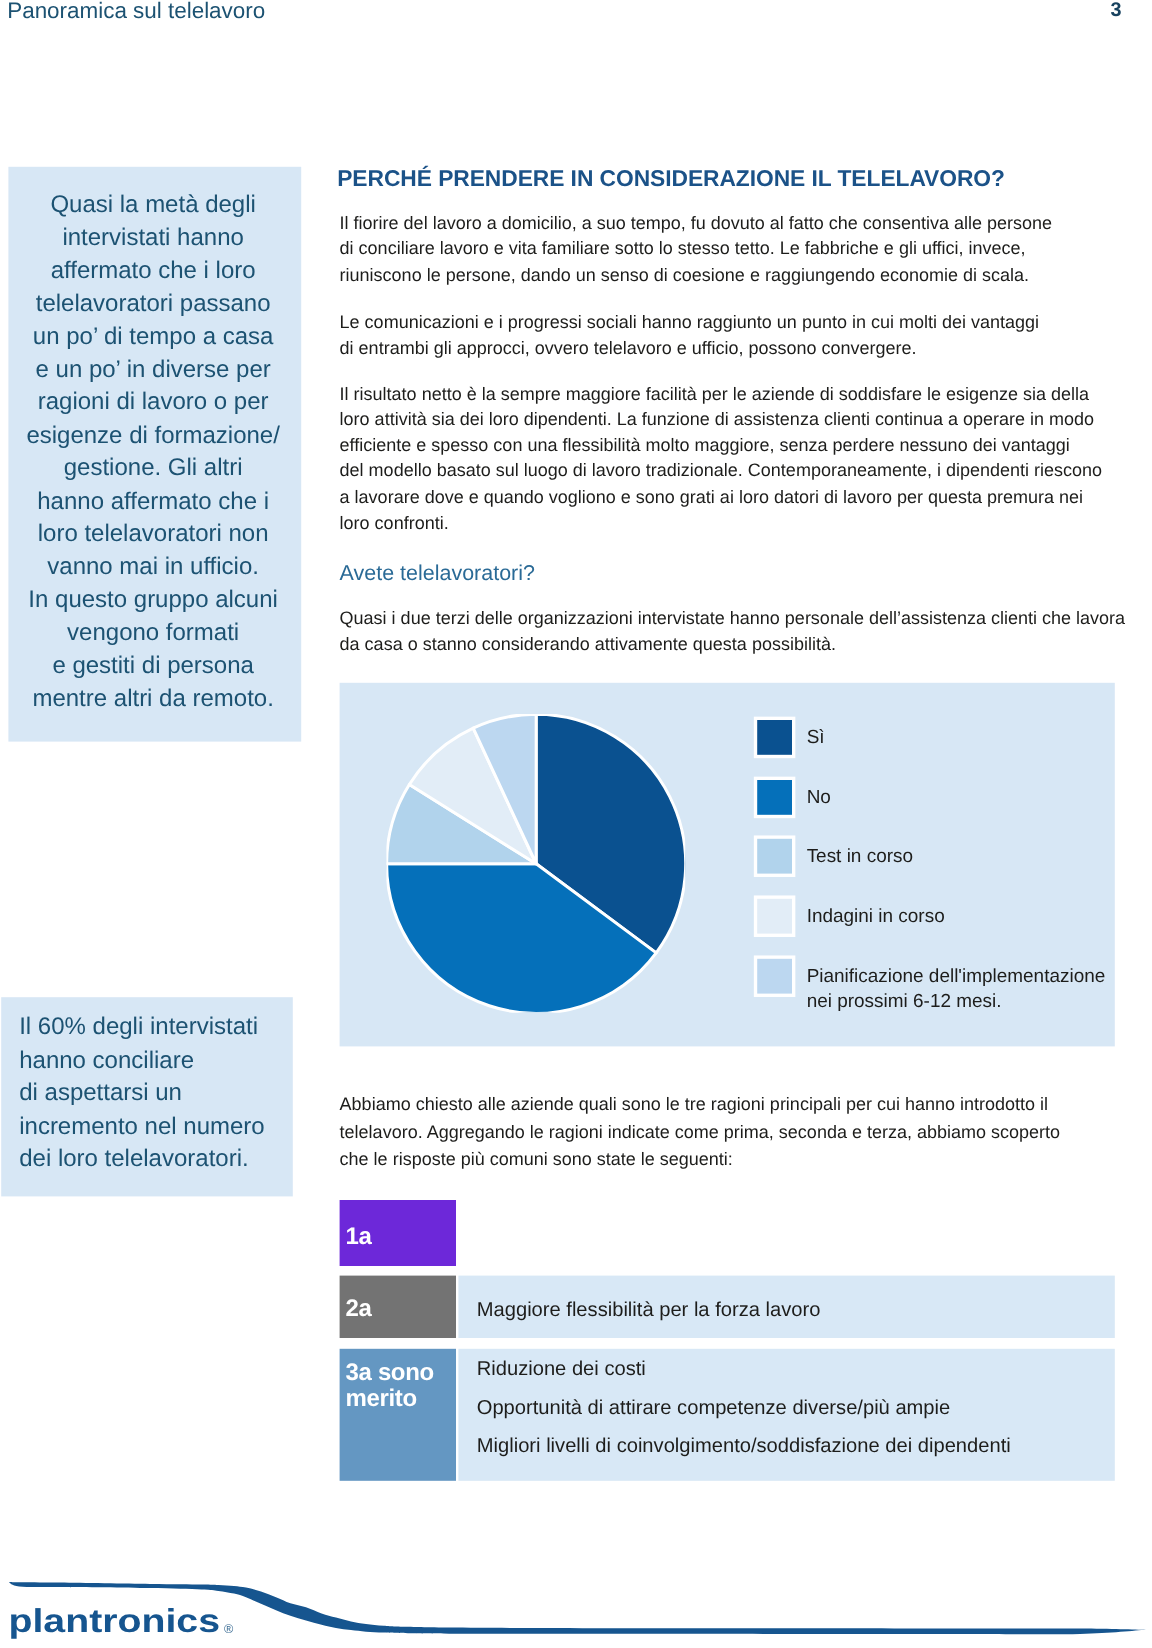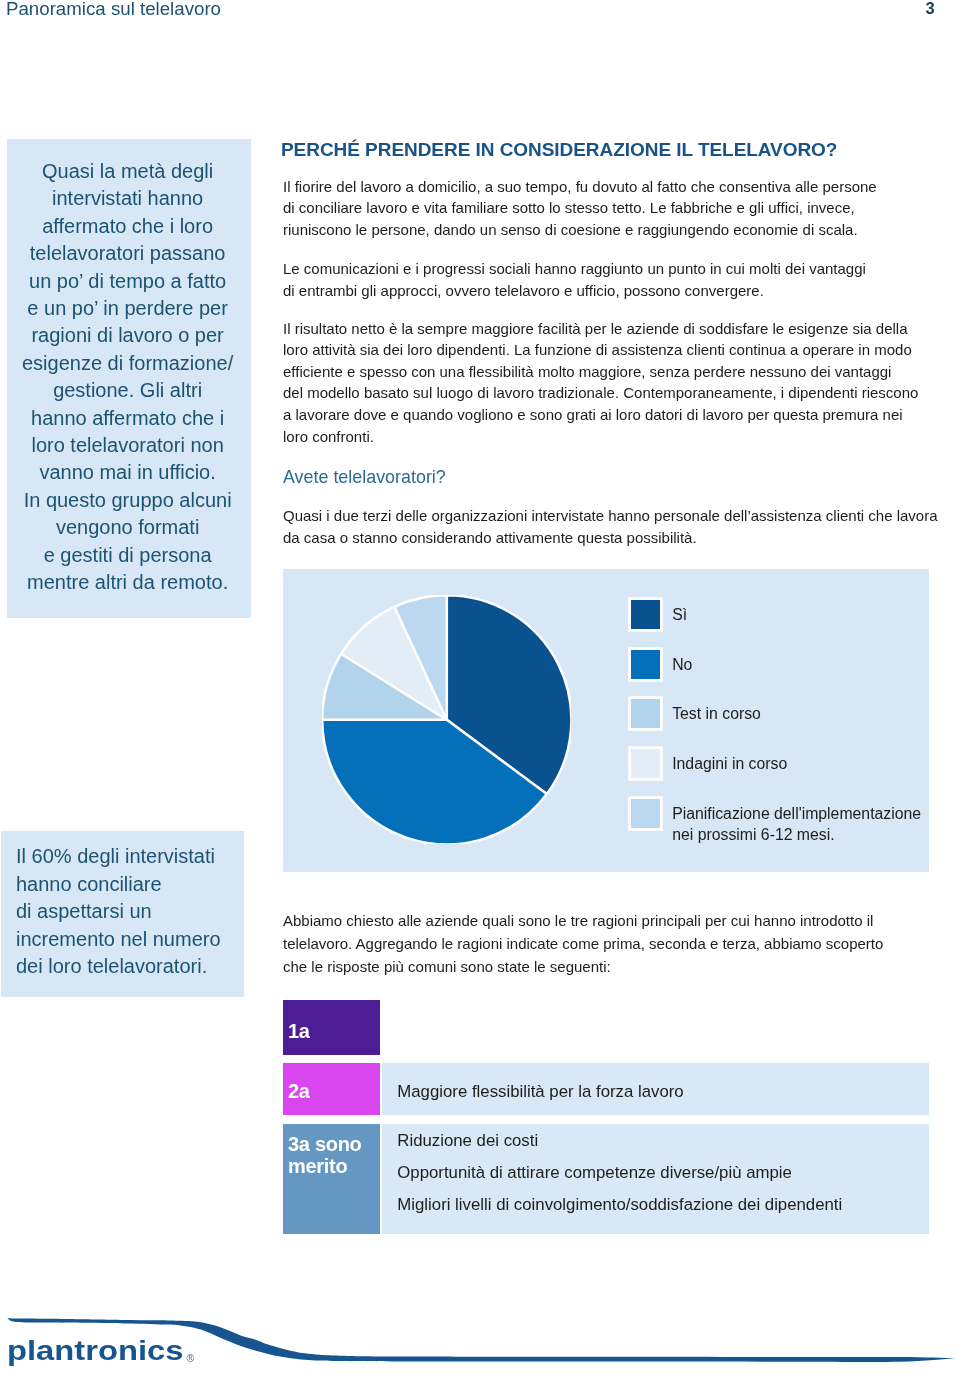--- a/index.html
+++ b/index.html
@@ -62,22 +62,22 @@
 
 <div class="page">
 <div class="hdr-title">Panoramica sul telelavoro</div>
 <div class="hdr-pageno">3</div>
 <div class="callout" id="callout-1">
 <div class="inner" style="top:18.9px">
 <span class="ln">Quasi la metà degli</span>
 <span class="ln">intervistati hanno</span>
 <span class="ln">affermato che i loro</span>
 <span class="ln">telelavoratori passano</span>
-<span class="ln">un po’ di tempo a fatto</span>
-<span class="ln">e un po’ in perdere per</span>
+<span class="ln">un po’ di tempo a casa</span>
+<span class="ln">e un po’ in diverse per</span>
 <span class="ln">ragioni di lavoro o per</span>
 <span class="ln">esigenze di formazione/</span>
 <span class="ln">gestione. Gli altri</span>
 <span class="ln">hanno affermato che i</span>
 <span class="ln">loro telelavoratori non</span>
 <span class="ln">vanno mai in ufficio.</span>
 <span class="ln">In questo gruppo alcuni</span>
 <span class="ln">vengono formati</span>
 <span class="ln">e gestiti di persona</span>
 <span class="ln">mentre altri da remoto.</span>
@@ -154,28 +154,28 @@
 <span class="ln">nei prossimi 6-12 mesi.</span>
 </span>
       </div>
 </div>
 <div class="body-p" style="top:909.9px; line-height:22.85px">
 <span class="ln">Abbiamo chiesto alle aziende quali sono le tre ragioni principali per cui hanno introdotto il</span>
 <span class="ln">telelavoro. Aggregando le ragioni indicate come prima, seconda e terza, abbiamo scoperto</span>
 <span class="ln">che le risposte più comuni sono state le seguenti:</span>
 </div>
 <div class="rank-row" style="top:1000px; width:646px; height:55px">
-<div class="rank-badge" style="background:#4c1d95">
+<div class="rank-badge" style="background:#6d28d9">
 <div class="inner" style="top:21.0px">
 <span class="ln">1a</span>
 </div>
       </div>
     </div>
 <div class="rank-row" style="top:1063px; width:646px; height:52px">
-<div class="rank-badge" style="background:#d946ef">
+<div class="rank-badge" style="background:#737373">
 <div class="inner" style="top:17.8px">
 <span class="ln">2a</span>
 </div>
       </div>
 <div class="rank-cell">
 <div class="inner" style="top:12.7px">
 <div class="rank-item">Maggiore flessibilità per la forza lavoro</div>
 </div>
       </div>
     </div>

